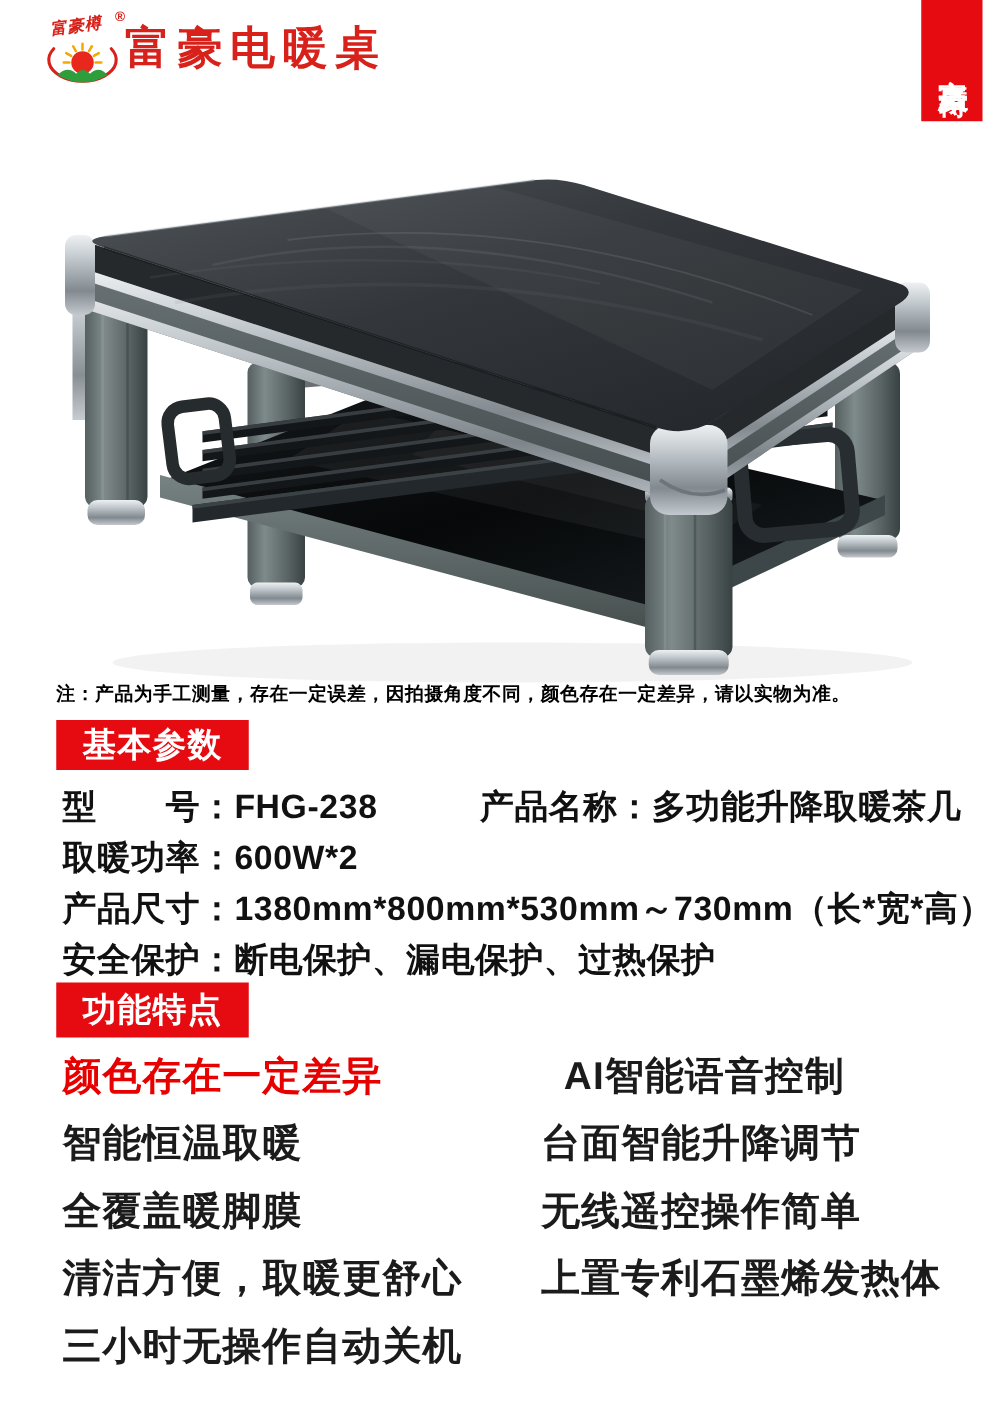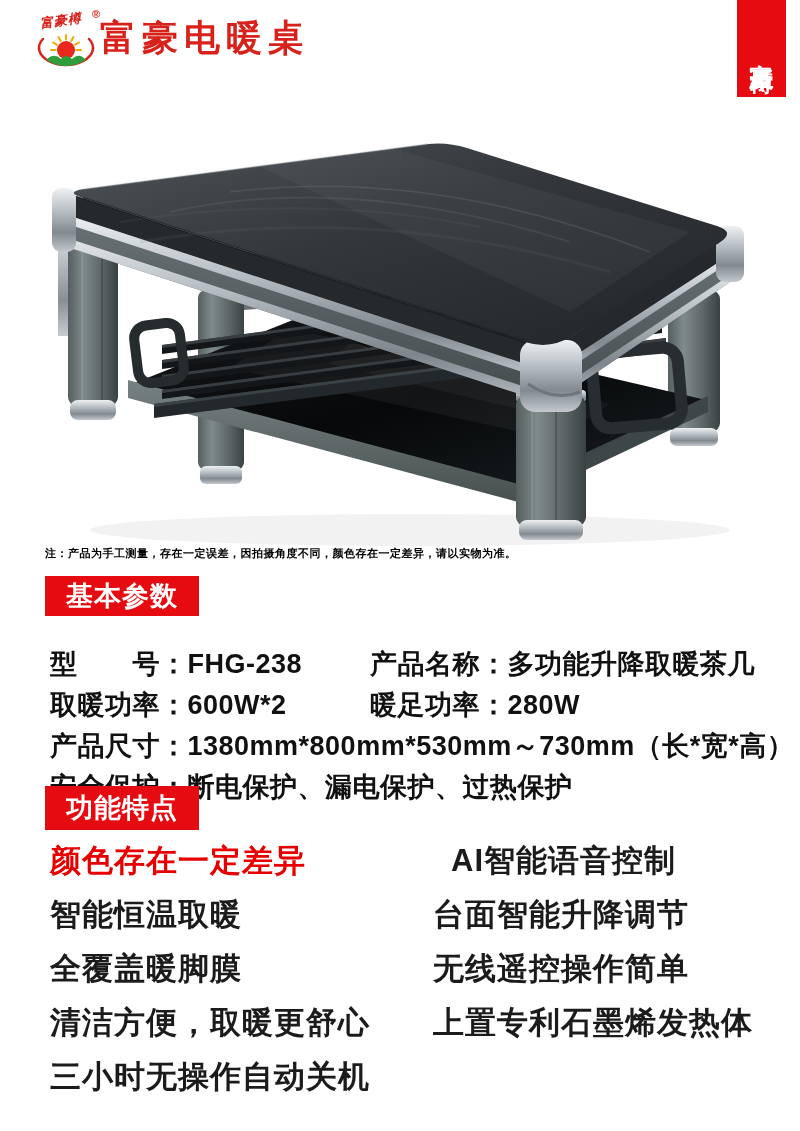--- a/index.html
+++ b/index.html
@@ -18,32 +18,32 @@
         font-size:36px;font-weight:bold;letter-spacing:6px;white-space:nowrap;}
   .corner-badge{position:absolute;left:737px;top:0;width:49px;height:97px;background:#e60b10;
         color:#ffffff;writing-mode:vertical-rl;text-orientation:upright;
         font-family:"Liberation Serif","DejaVu Serif",serif;font-weight:bold;font-size:24px;
         letter-spacing:3px;display:flex;align-items:center;justify-content:center;}
 
   
   .product{position:absolute;left:50px;top:132px;width:700px;height:420px;margin:0;}
 
   
-  .note{position:absolute;left:45px;top:546px;margin:0;font-size:11px;font-weight:bold;color:#000;
+  .note{position:absolute;left:45px;top:546px;margin:0;font-size:15px;font-weight:bold;color:#000;
         letter-spacing:0.5px;white-space:nowrap;}
 
   
   .section-badge{position:absolute;left:45px;width:154px;background:#e60b10;color:#fff;
         font-weight:bold;text-align:center;}
   .badge-basic{top:576px;height:40px;line-height:40px;font-size:27px;letter-spacing:1px;}
   .badge-feat{top:786px;height:44px;line-height:44px;font-size:27px;letter-spacing:1px;}
 
   
-  .param{position:absolute;font-size:27px;font-weight:bold;color:#111;white-space:nowrap;letter-spacing:0.5px;margin-top:19px;}
-  .p0{left:50px;top:627px;} .p1{left:370px;top:627px;}
+  .param{position:absolute;font-size:27px;font-weight:bold;color:#111;white-space:nowrap;letter-spacing:0.5px;}
+  .p0{left:50px;top:627px;} .p1{left:384px;top:627px;}
   .p2{left:50px;top:668px;} .p3{left:370px;top:668px;}
   .p4{left:50px;top:709px;} .p5{left:50px;top:750px;}
 
   
   .feat-item{position:absolute;font-size:31px;font-weight:600;color:#1b1b1b;white-space:nowrap;letter-spacing:1px;}
   .feat-item.hl{color:#e60000;font-weight:800;}
   .fl0{left:50px;top:840px;}  .fr0{left:433px;top:840px;margin-left:18px;}
   .fl1{left:50px;top:894px;}  .fr1{left:433px;top:894px;}
   .fl2{left:50px;top:948px;}  .fr2{left:433px;top:948px;}
   .fl3{left:50px;top:1002px;} .fr3{left:433px;top:1002px;}
@@ -186,23 +186,20 @@
   </div>
   <div class="param p0">
     <span>型　　号：</span><span>FHG-238</span>
   </div>
   <div class="param p1">
     <span>产品名称：</span><span>多功能升降取暖茶几</span>
   </div>
   <div class="param p2">
     <span>取暖功率：</span><span>600W*2</span>
   </div>
-  <div class="param p3">
-    <span>暖足功率：</span><span>280W</span>
-  </div>
   <div class="param p4">
     <span>产品尺寸：</span><span>1380mm*800mm*530mm～730mm（长*宽*高）</span>
   </div>
   <div class="param p5">
     <span>安全保护：</span><span>断电保护、漏电保护、过热保护</span>
   </div>
 
   <div class="section-badge badge-feat">
     <span>功能特点</span>
   </div>

